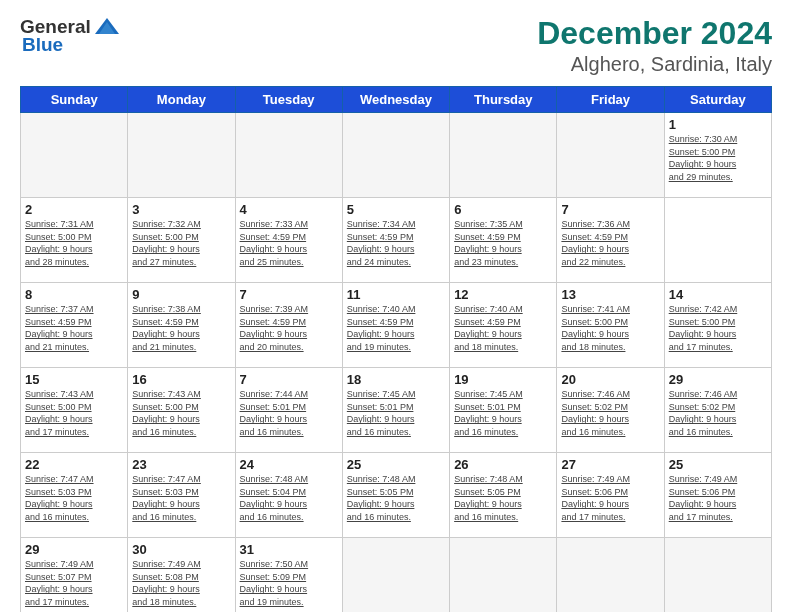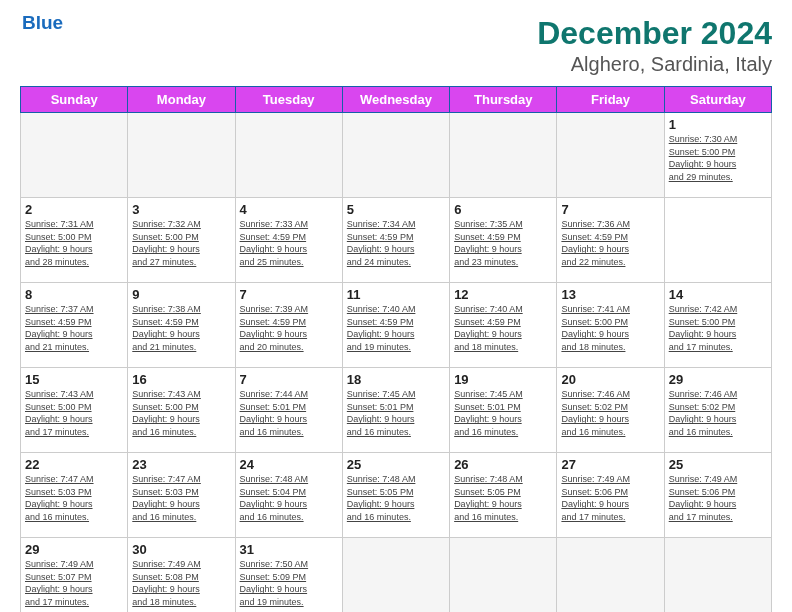--- a/index.html
+++ b/index.html
@@ -43,21 +43,21 @@
       margin-top: 2px;
     }
     .calendar {
       flex: 1;
       border: 1px solid #ccc;
       border-collapse: collapse;
       width: 100%;
       table-layout: fixed;
     }
     .calendar th {
-      background-color: #d946ef;
+      background-color: #1d4ed8;
       color: white;
       padding: 5px 3px;
       font-size: 13px;
       font-weight: bold;
       border: 1px solid #1560a8;
     }
     .calendar td {
       border: 1px solid #ccc;
       vertical-align: top;
       padding: 4px 4px 3px 4px;
@@ -82,20 +82,27 @@
       line-height: 1.4;
       text-decoration: underline;
     }
   </style>
 </head>
 <body>
 
 <div class="page">
   <div class="header">
     <div class="logo">
+      <div style="display:flex; align-items:center; gap:2px;">
+        <span style="font-size:19px; font-weight:bold; color:#333;">General</span>
+        <svg width="28" height="22" viewBox="0 0 28 22">
+          <polygon points="14,2 26,18 2,18" fill="#1a6bbd"></polygon>
+          <polygon points="14,6 22,18 6,18" fill="#4a9de0" opacity="0.5"></polygon>
+        </svg>
+      </div>
       <span style="font-size:19px; font-weight:bold; color:#1a6bbd; margin-top:-4px; margin-left:2px;">Blue</span>
     </div>
     <div class="title-section">
       <div class="month-title">December 2024</div>
       <div class="subtitle">Alghero, Sardinia, Italy</div>
     </div>
   </div>
 
   <table class="calendar">
     <thead>

